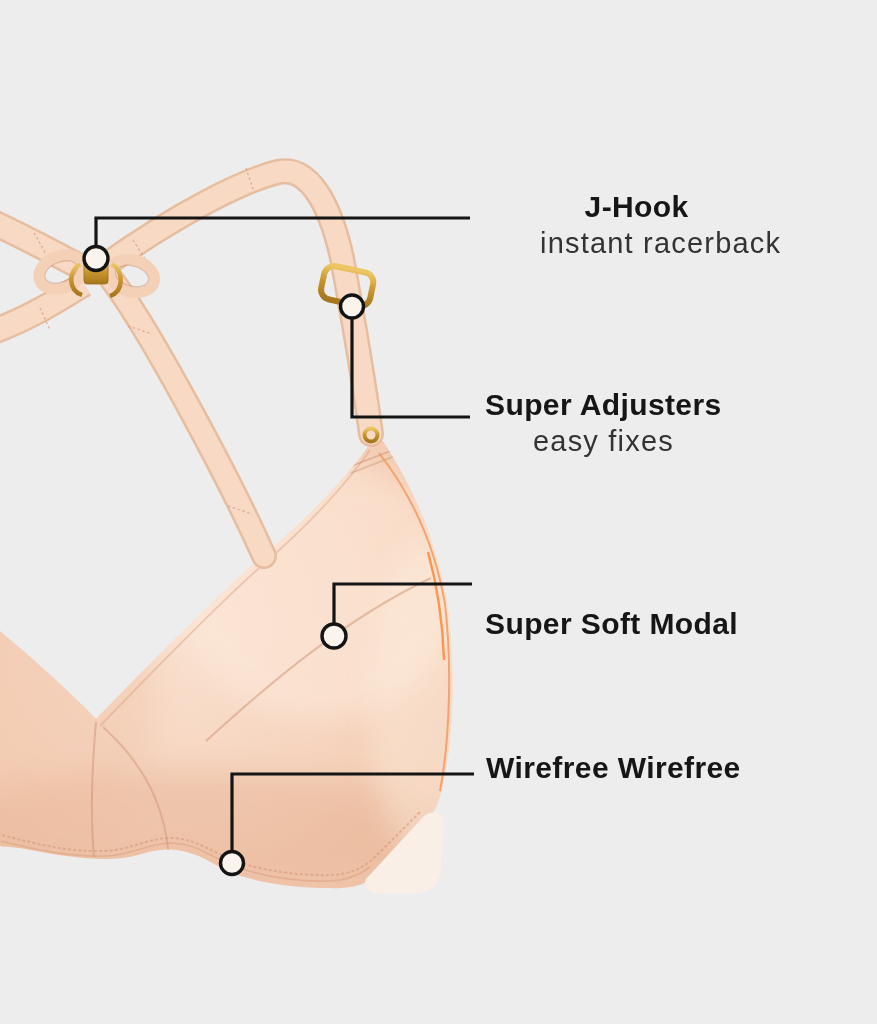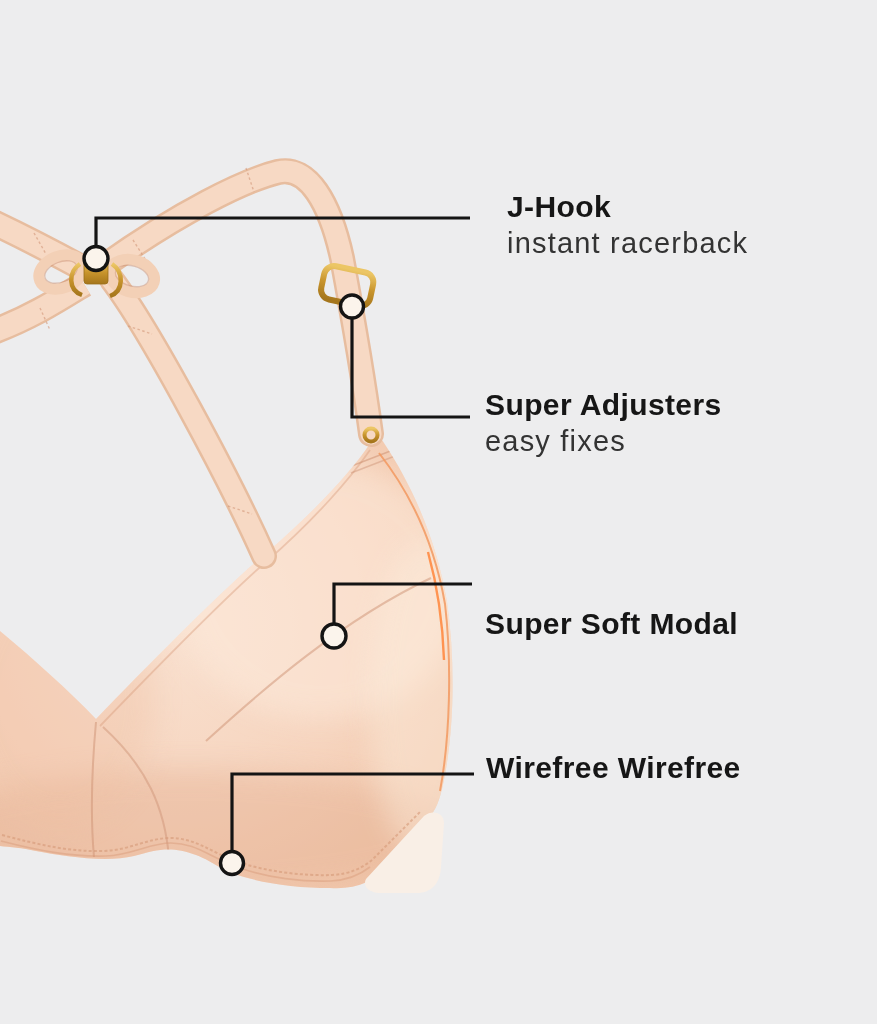--- a/index.html
+++ b/index.html
@@ -30,22 +30,23 @@
   }
   .callout-label .subtitle {
     display: block;
     margin-top: 2px;
     font-size: 29px;
     line-height: 34px;
     font-weight: 400;
     letter-spacing: 1.2px;
     color: #333333;
     white-space: nowrap;
+    margin-left: 48px;
   }
-  #label-jhook            { left: 507px; top: 190px; }
+  #label-jhook            { left: 492px; top: 190px; text-align: center; }
   #label-front-adjusters  { left: 485px; top: 388px; }
   #label-super-soft-modal { left: 485px; top: 563px; margin-top: 44px; }
   #label-wirefree-comfort { left: 486px; top: 751px; }
 </style>
 </head>
 <body>
 
 <div class="stage">
 
   <svg class="art" width="877" height="1024" viewBox="0 0 877 1024">

